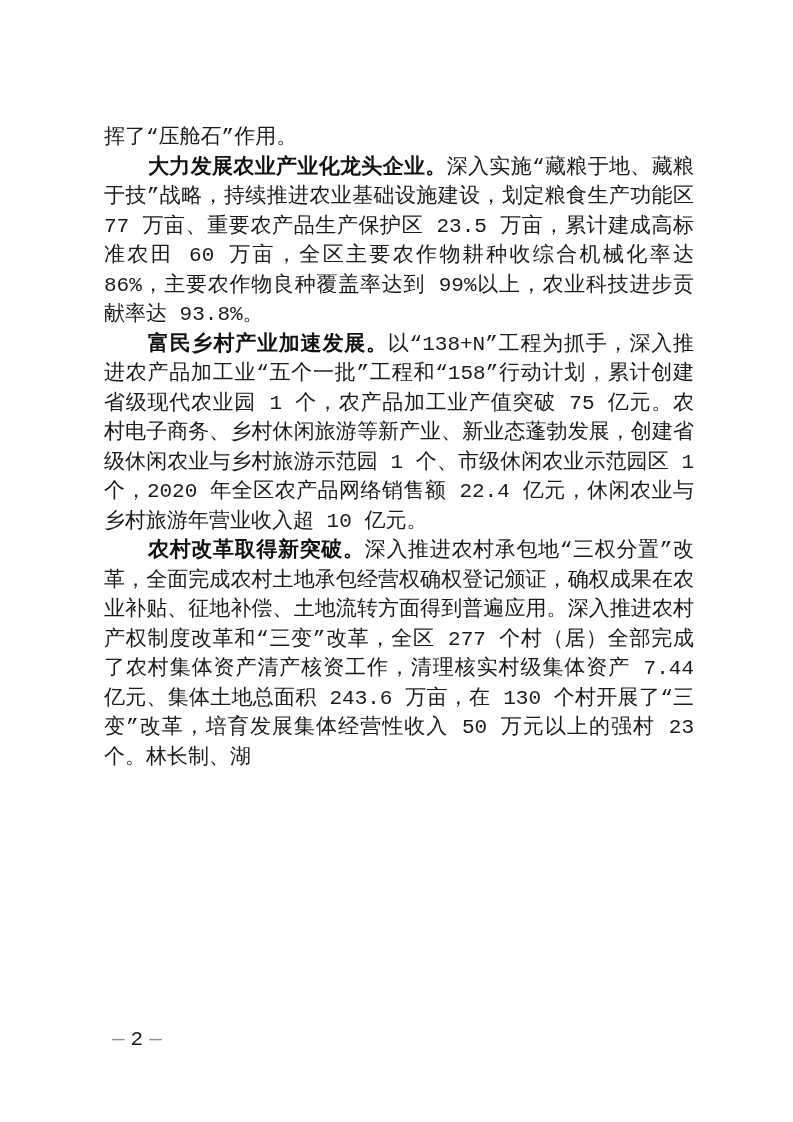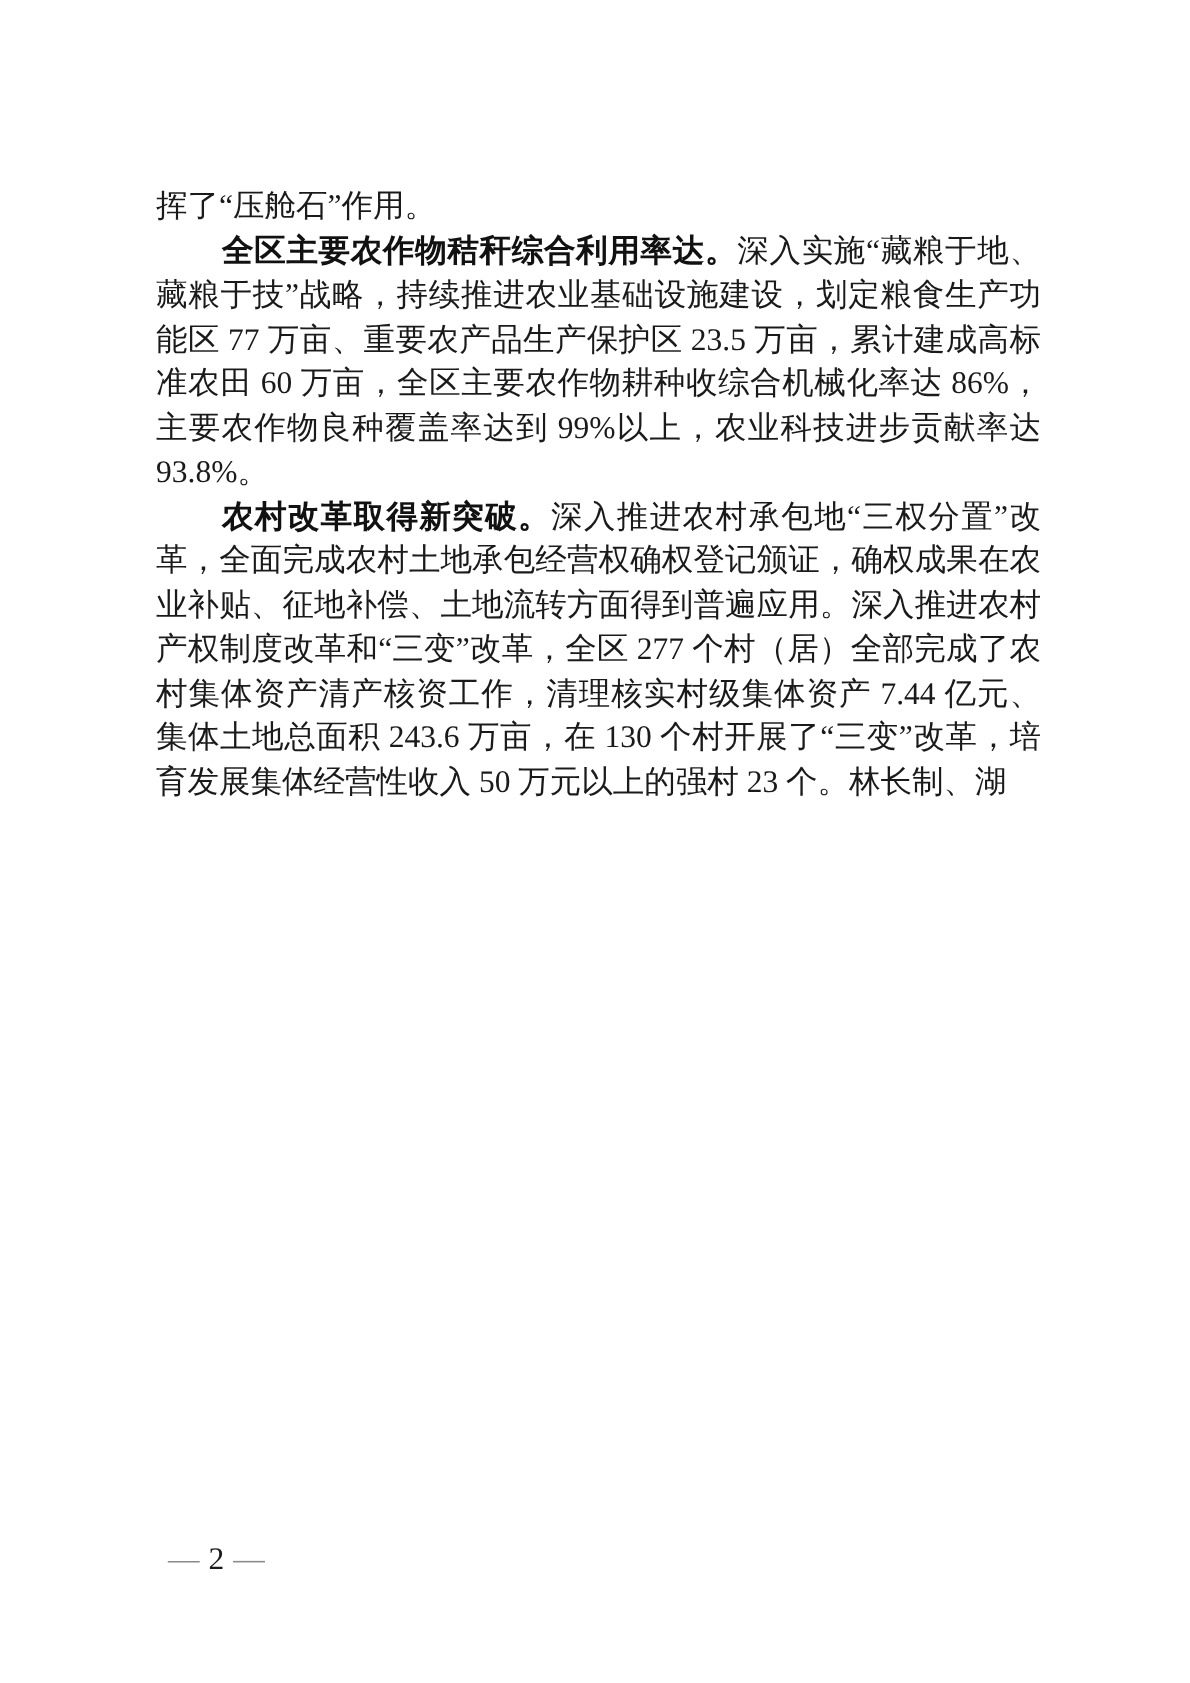--- a/index.html
+++ b/index.html
@@ -6,21 +6,21 @@
     margin: 0;
     padding: 0;
     background: #ffffff;
   }
   .page {
     position: relative;
     width: 793px;
     height: 1122px;
     background: #ffffff;
     overflow: hidden;
-    font-family: Liberation Serif, serif;
+    font-family: Liberation Mono, monospace;
     color: #1a1a1a;
   }
   .content {
     position: absolute;
     left: 104px;
     top: 123px;
     width: 590px;
     font-size: 21px;
     line-height: 29.5px;
     text-align: justify;
@@ -60,22 +60,23 @@
 </style>
 </head>
 <body>
 
 <div class="page">
 
   <div class="content">
 
     <p class="para continuation"><span class="lead"></span><span class="body-text">挥了“压舱石”作用。</span></p>
 
-    <p class="para"><span class="lead">全区主要农作物秸秆综合利用率达。</span><span class="body-text">深入实施“藏粮于地、藏粮于技”战略，持续推进农业基础设施建设，划定粮食生产功能区 77 万亩、重要农产品生产保护区 23.5 万亩，累计建成高标准农田 60 万亩，全区主要农作物耕种收综合机械化率达 86%，主要农作物良种覆盖率达到 99%以上，农业科技进步贡献率达 93.8%。</span></p>
+    <p class="para"><span class="lead">大力发展农业产业化龙头企业。</span><span class="body-text">深入实施“藏粮于地、藏粮于技”战略，持续推进农业基础设施建设，划定粮食生产功能区 77 万亩、重要农产品生产保护区 23.5 万亩，累计建成高标准农田 60 万亩，全区主要农作物耕种收综合机械化率达 86%，主要农作物良种覆盖率达到 99%以上，农业科技进步贡献率达 93.8%。</span></p>
 
+    <p class="para"><span class="lead">富民乡村产业加速发展。</span><span class="body-text">以“138+N”工程为抓手，深入推进农产品加工业“五个一批”工程和“158”行动计划，累计创建省级现代农业园 1 个，农产品加工业产值突破 75 亿元。农村电子商务、乡村休闲旅游等新产业、新业态蓬勃发展，创建省级休闲农业与乡村旅游示范园 1 个、市级休闲农业示范园区 1 个，2020 年全区农产品网络销售额 22.4 亿元，休闲农业与乡村旅游年营业收入超 10 亿元。</span></p>
 
 
 
     <p class="para"><span class="lead">农村改革取得新突破。</span><span class="body-text">深入推进农村承包地“三权分置”改革，全面完成农村土地承包经营权确权登记颁证，确权成果在农业补贴、征地补偿、土地流转方面得到普遍应用。深入推进农村产权制度改革和“三变”改革，全区 277 个村（居）全部完成了农村集体资产清产核资工作，清理核实村级集体资产 7.44 亿元、集体土地总面积 243.6 万亩，在 130 个村开展了“三变”改革，培育发展集体经营性收入 50 万元以上的强村 23 个。林长制、湖</span></p>
 
   </div>
 
   <div class="page-number">
     <span class="dash">—</span><span class="num">2</span><span class="dash">—</span>
   </div>

